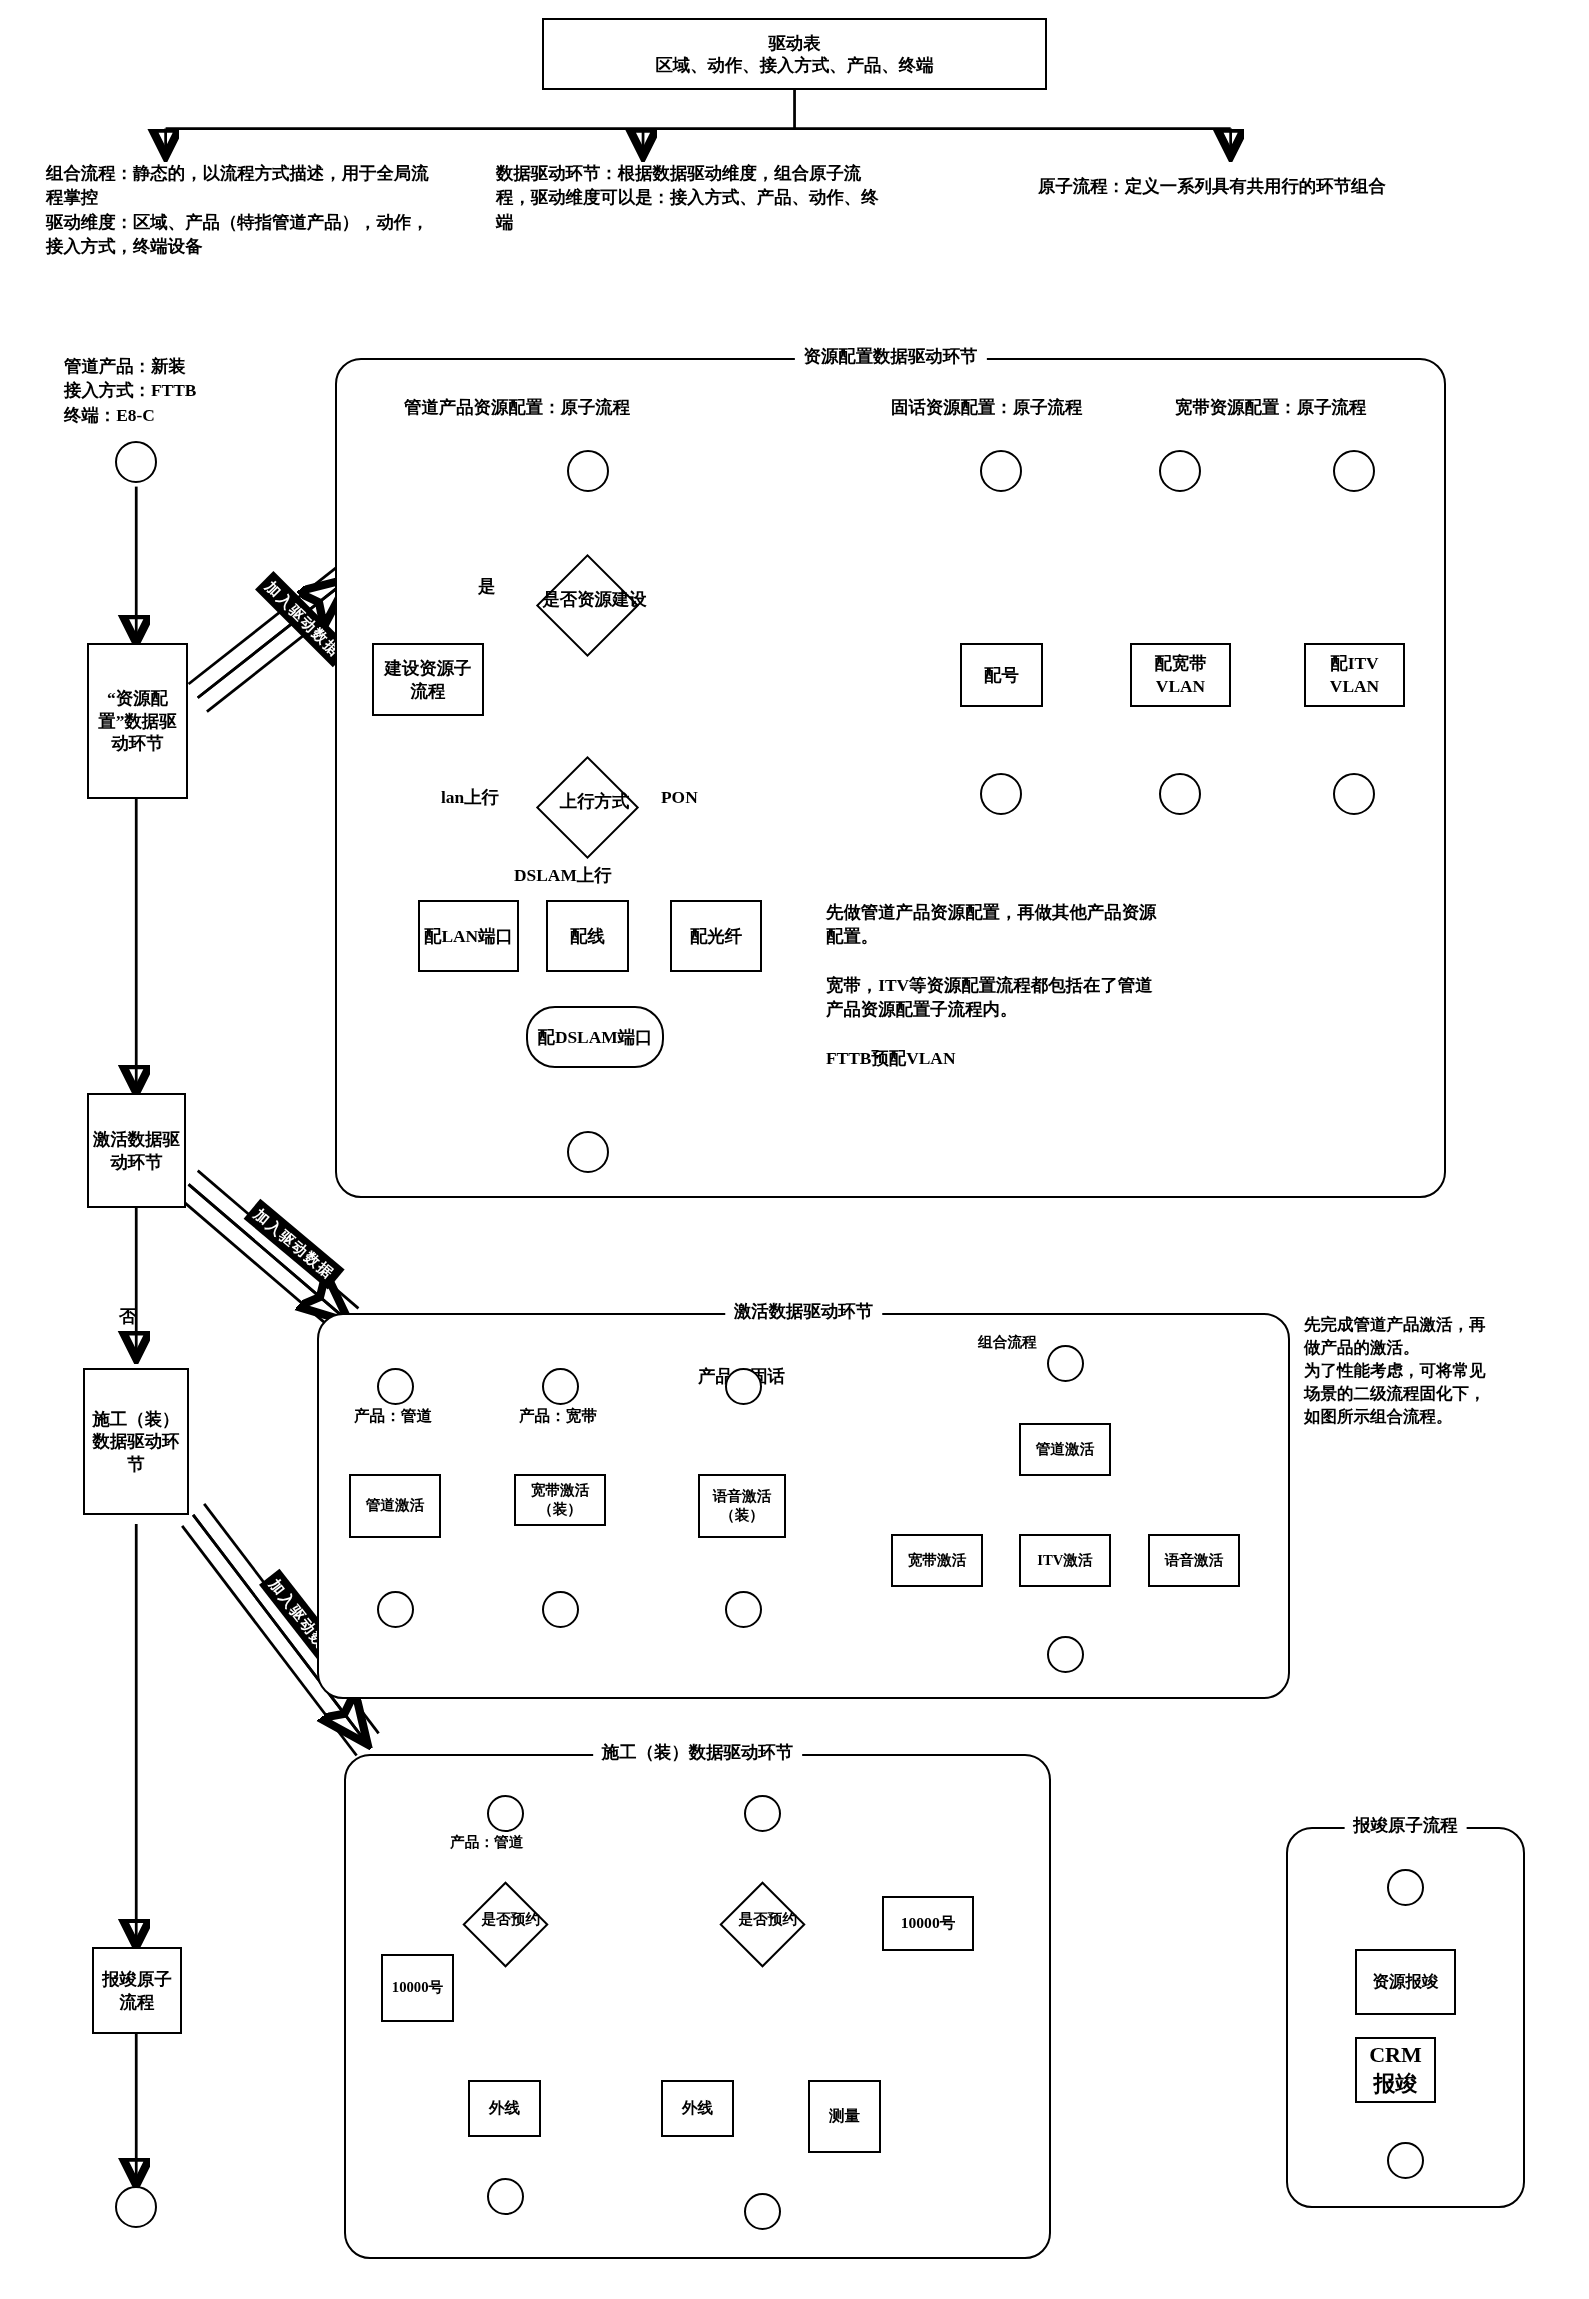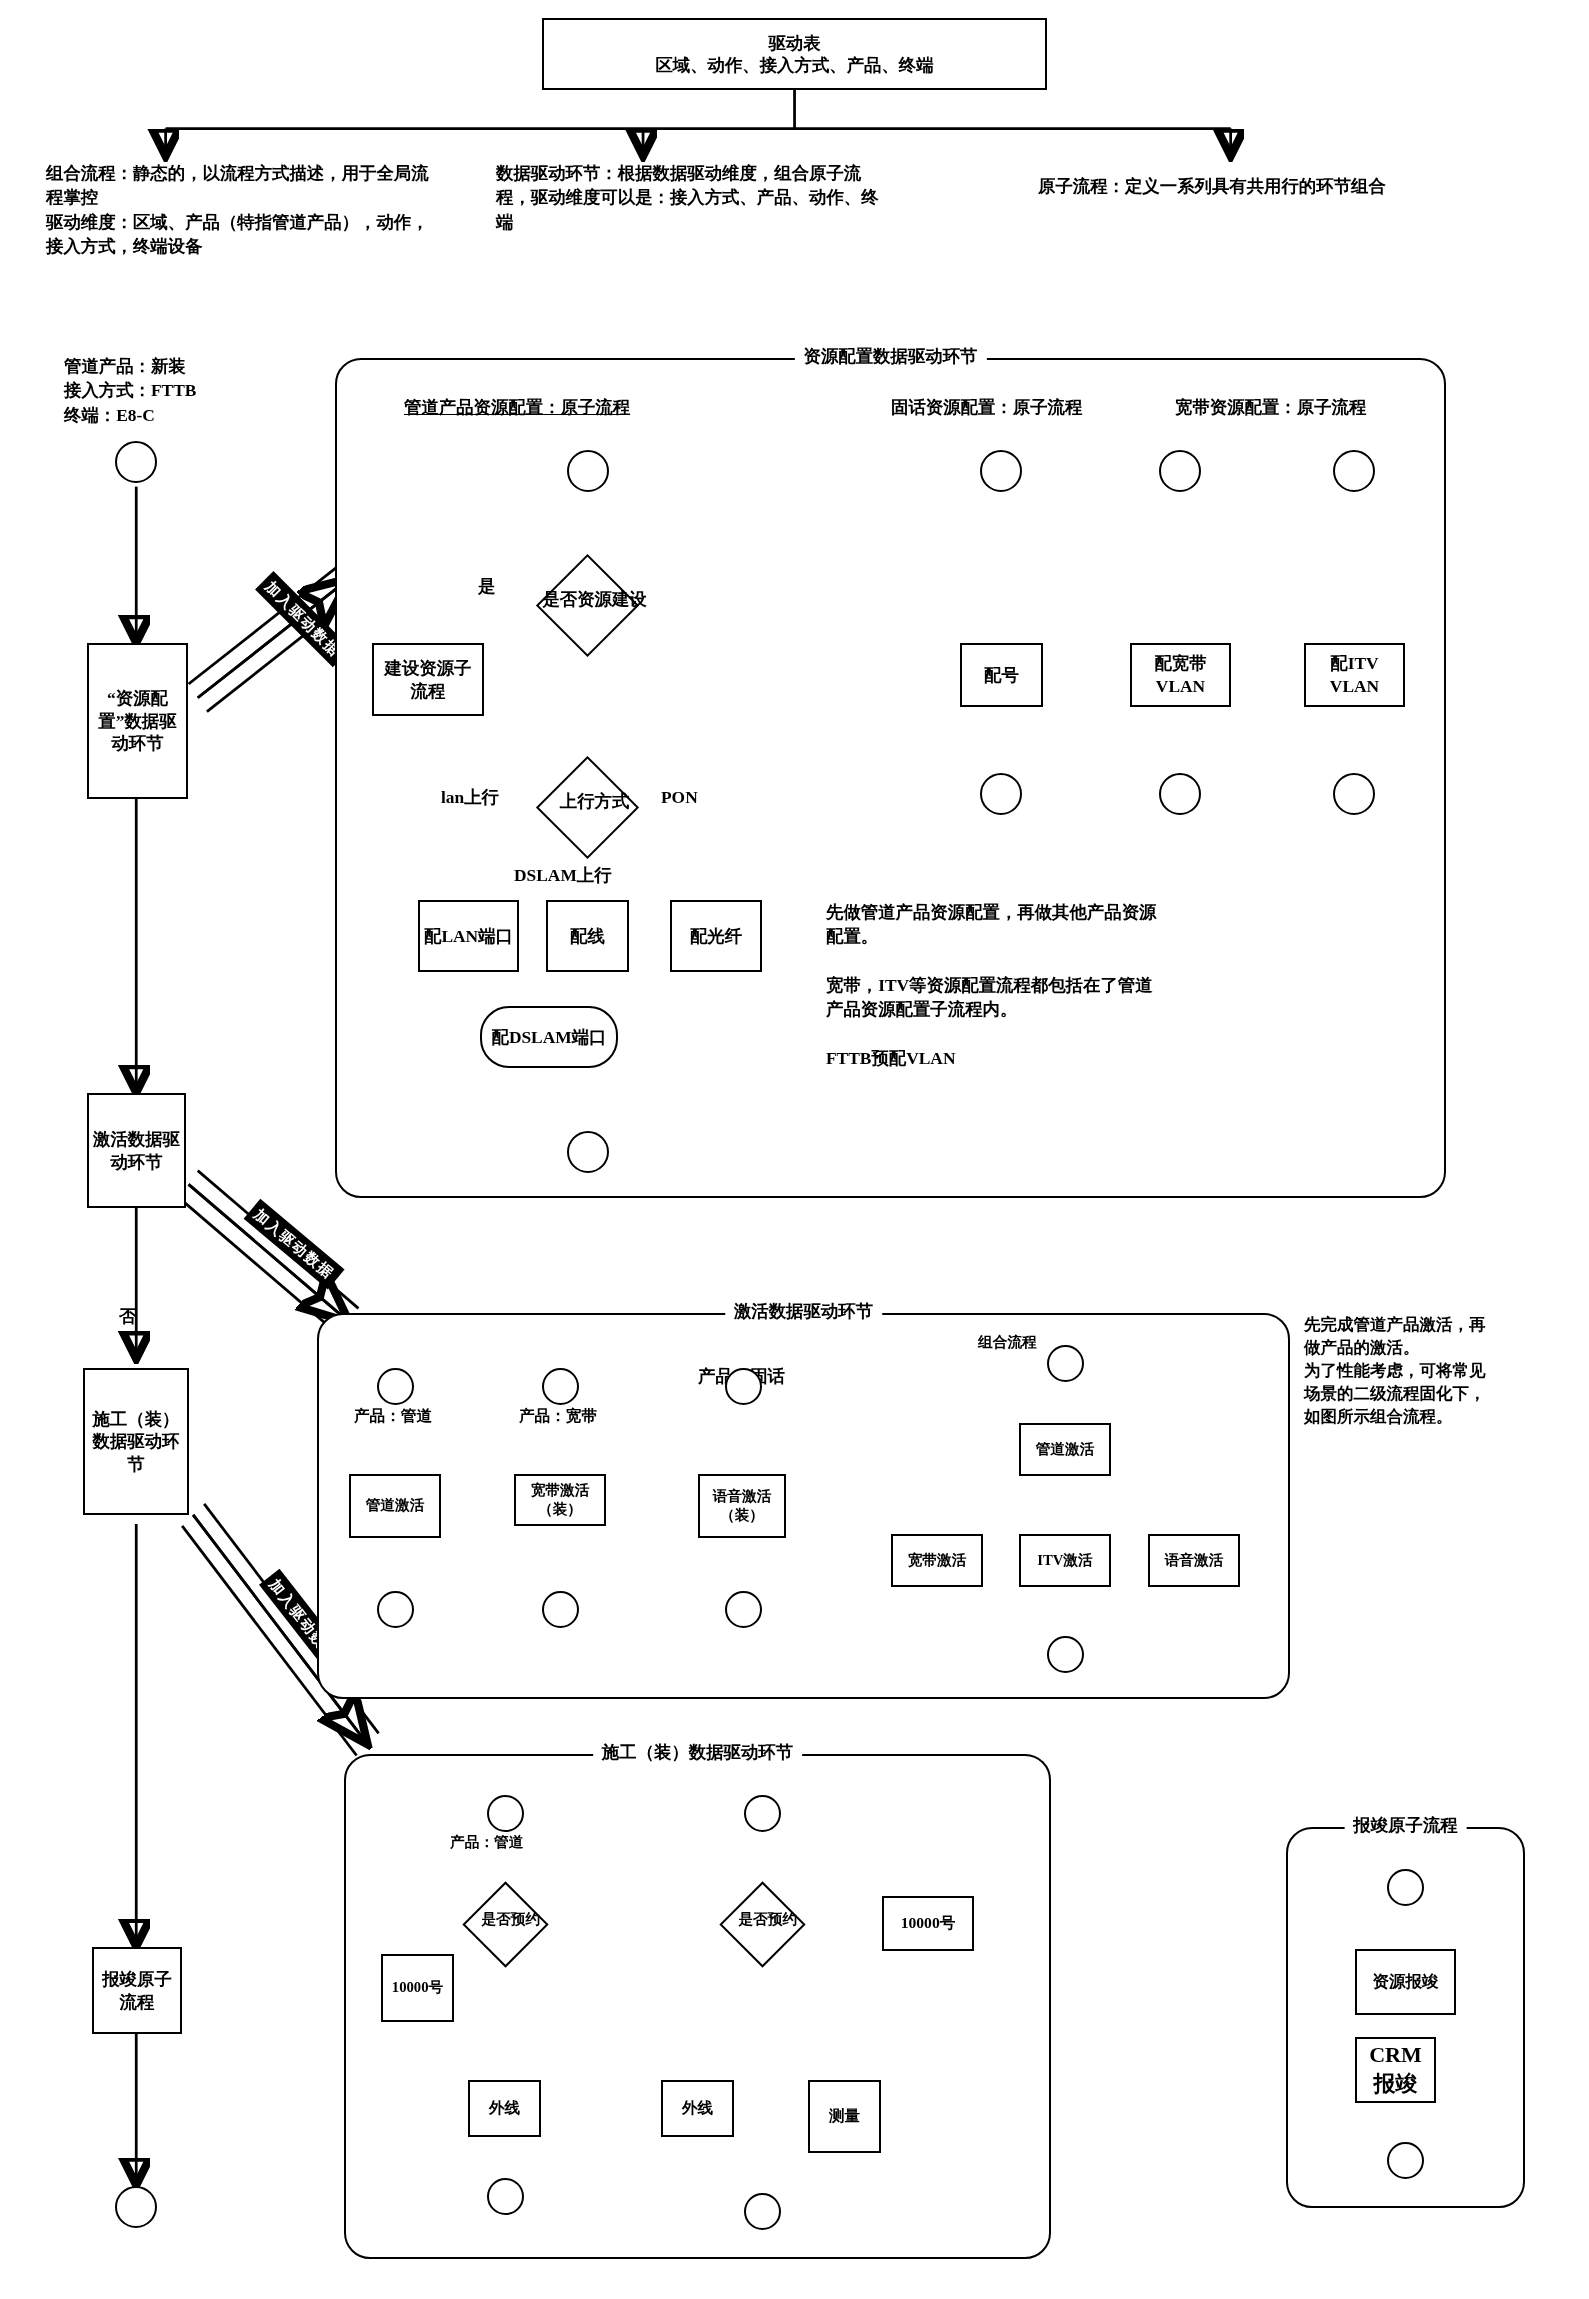--- a/index.html
+++ b/index.html
@@ -230,21 +230,21 @@
 </div>
 <div class="circ" style="left:115px; top:2186px; width:42px; height:42px;"></div>
 
 <div class="arrow-tag" style="left:248px; top:606px;">加入驱动数据</div>
 <div class="arrow-tag" style="left:239px; top:1231px; transform:rotate(40deg);">加入驱动数据</div>
 <div class="arrow-tag" style="left:248px; top:1607px; transform:rotate(52deg);">加入驱动数据</div>
 
 <div class="rbox" style="left:335px; top:358px; width:1111px; height:840px;">
   <div class="rbox-title">资源配置数据驱动环节</div>
 </div>
-<div class="txt" style="left:404px; top:395px; width:294px;text-decoration:underline;">管道产品资源配置：原子流程</div>
+<div class="txt" style="left:404px; top:395px; width:294px;">管道产品资源配置：原子流程</div>
 <div class="txt" style="left:891px; top:395px; width:257px;">固话资源配置：原子流程</div>
 <div class="txt" style="left:1175px; top:395px; width:257px;">宽带资源配置：原子流程</div>
 
 <div class="circ" style="left:567px; top:450px; width:42px; height:42px;"></div>
 <div class="diamond" style="left:551px; top:569px; width:73px; height:73px;">
   <div class="diamond-label">是否资源建设</div>
 </div>
 <div class="txt" style="left:478px; top:574px;">是</div>
 <div class="box" style="left:372px; top:643px; width:112px; height:73px;">
     <span>建设资源子流程</span>
@@ -259,21 +259,21 @@
 
 <div class="box" style="left:418px; top:900px; width:101px; height:72px;">
     <span>配LAN端口</span>
   </div>
 <div class="box" style="left:546px; top:900px; width:83px; height:72px;">
     <span>配线</span>
   </div>
 <div class="box" style="left:670px; top:900px; width:92px; height:72px;">
     <span>配光纤</span>
   </div>
-<div class="box" style="left:480px; top:1006px; width:138px; height:62px;border-radius:29px;">
+<div class="box" style="left:526px; top:1006px; width:138px; height:62px;border-radius:29px;">
     <span>配DSLAM端口</span>
   </div>
 <div class="circ" style="left:567px; top:1131px; width:42px; height:42px;"></div>
 
 <div class="circ" style="left:980px; top:450px; width:42px; height:42px;"></div>
 <div class="box" style="left:960px; top:643px; width:83px; height:64px;">
     <span>配号</span>
   </div>
 <div class="circ" style="left:980px; top:773px; width:42px; height:42px;"></div>
 

